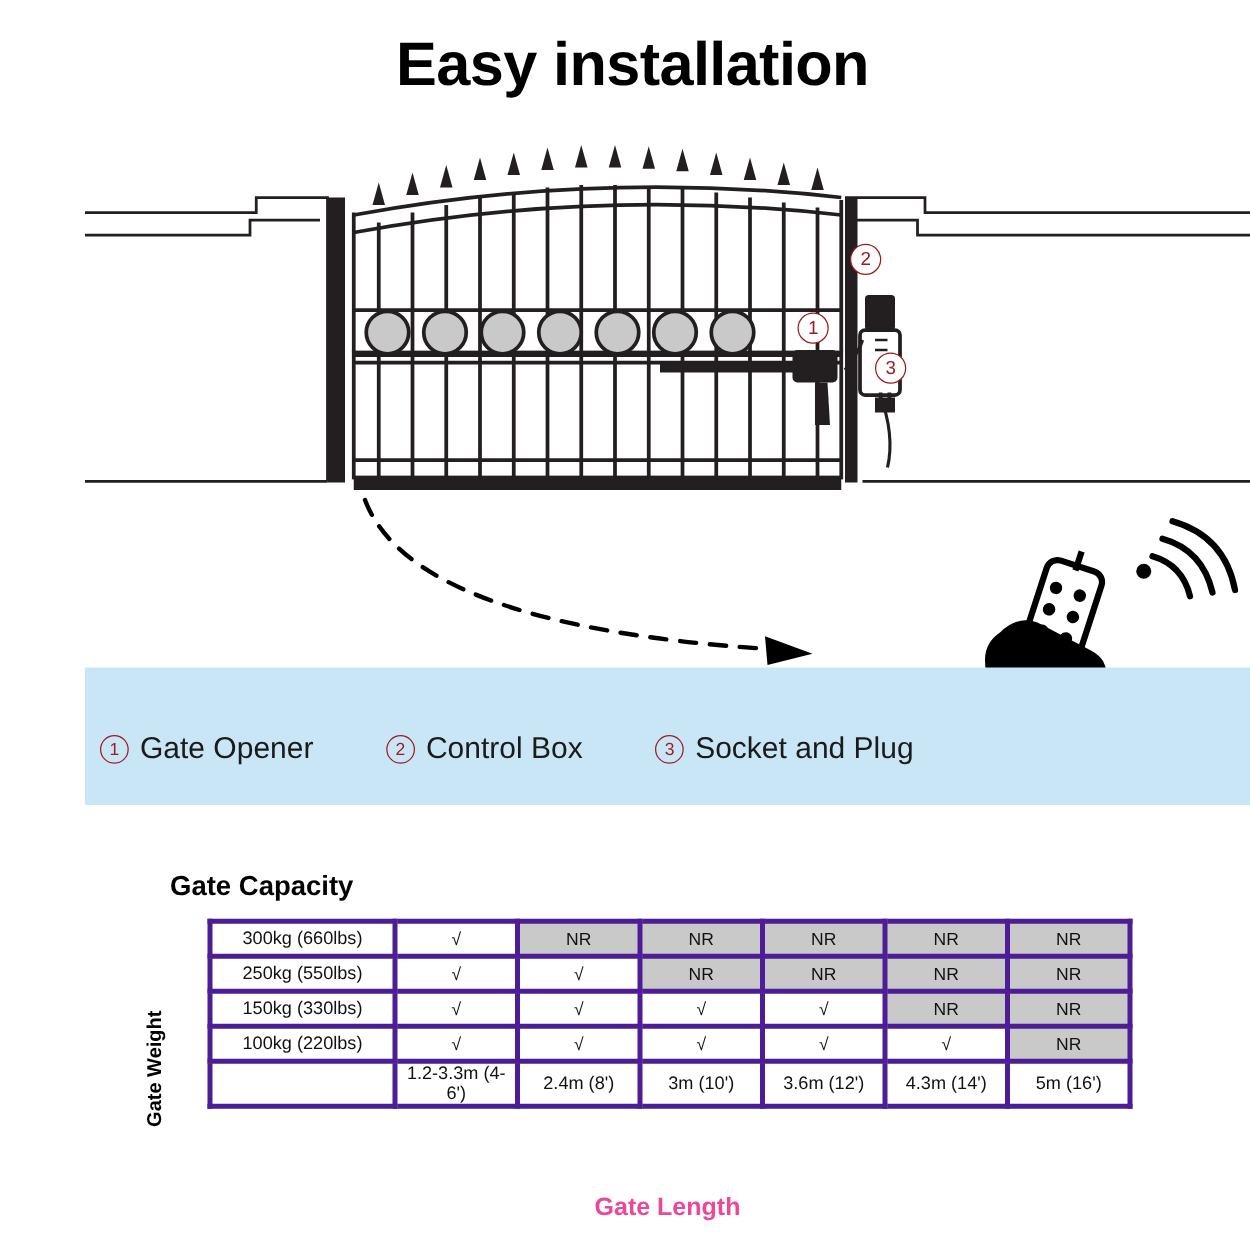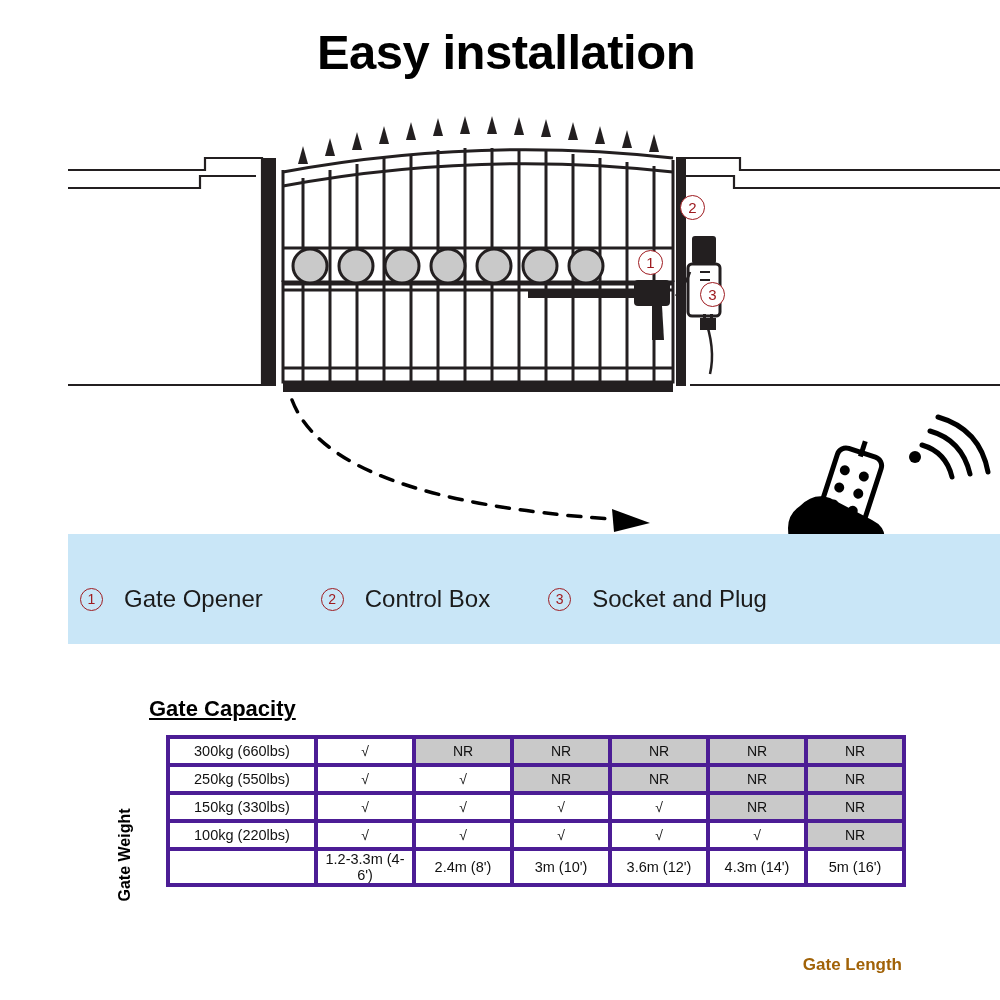--- a/index.html
+++ b/index.html
@@ -64,31 +64,29 @@
     border-radius: 50%;
     color: #9e1b20;
     font-size: 14px;
     font-weight: normal;
     margin-right: 9px;
     line-height: 1;
   }
   .legend-label {
     font-size: 24px;
     color: #1b1b1b;
-    margin-left: 12px;
   }
 
   
   .capacity-title {
     position: absolute;
-    left: 149px; top: 696px;
+    left: 136px; top: 696px;
     font-size: 22px;
     font-weight: bold;
     color: #000;
-    text-decoration: underline;
   }
   .table-wrap {
     position: absolute;
     left: 166px; top: 735px;
   }
   table.capacity {
     border-collapse: collapse;
     table-layout: fixed;
   }
   table.capacity td {
@@ -129,24 +127,24 @@
     transform: rotate(-90deg);
     white-space: nowrap;
     font-size: 16px;
     font-weight: bold;
     color: #000;
   }
   .axis-bottom {
     position: absolute;
     left: 166px; top: 955px;
     width: 736px;
-    text-align: right;
-    font-size: 17px;
+    text-align: center;
+    font-size: 20px;
     font-weight: bold;
-    color: #a16207;
+    color: #ec4899;
   }
 
   
   .marker {
     position: absolute;
     width: 25px; height: 25px;
     border: 1.8px solid #9e1b20;
     border-radius: 50%;
     color: #9e1b20;
     font-size: 15px;

